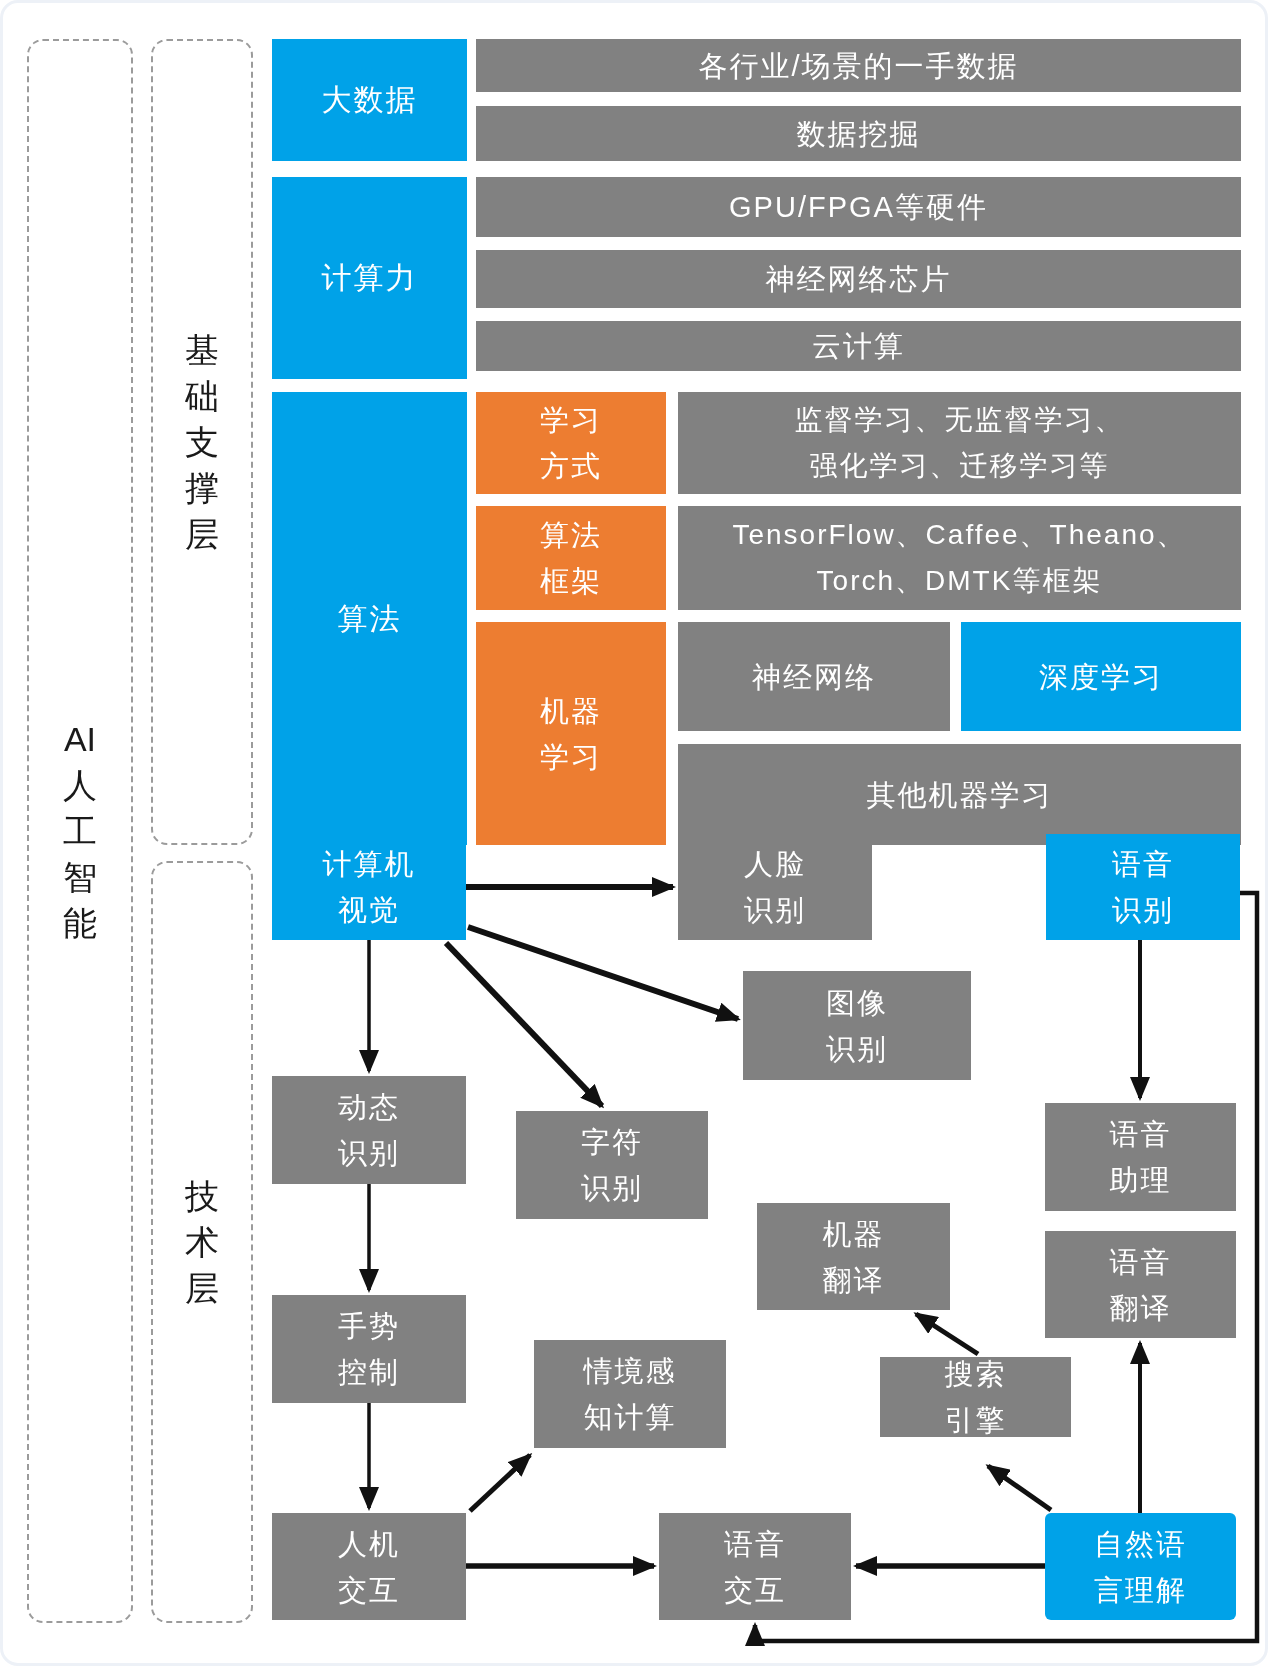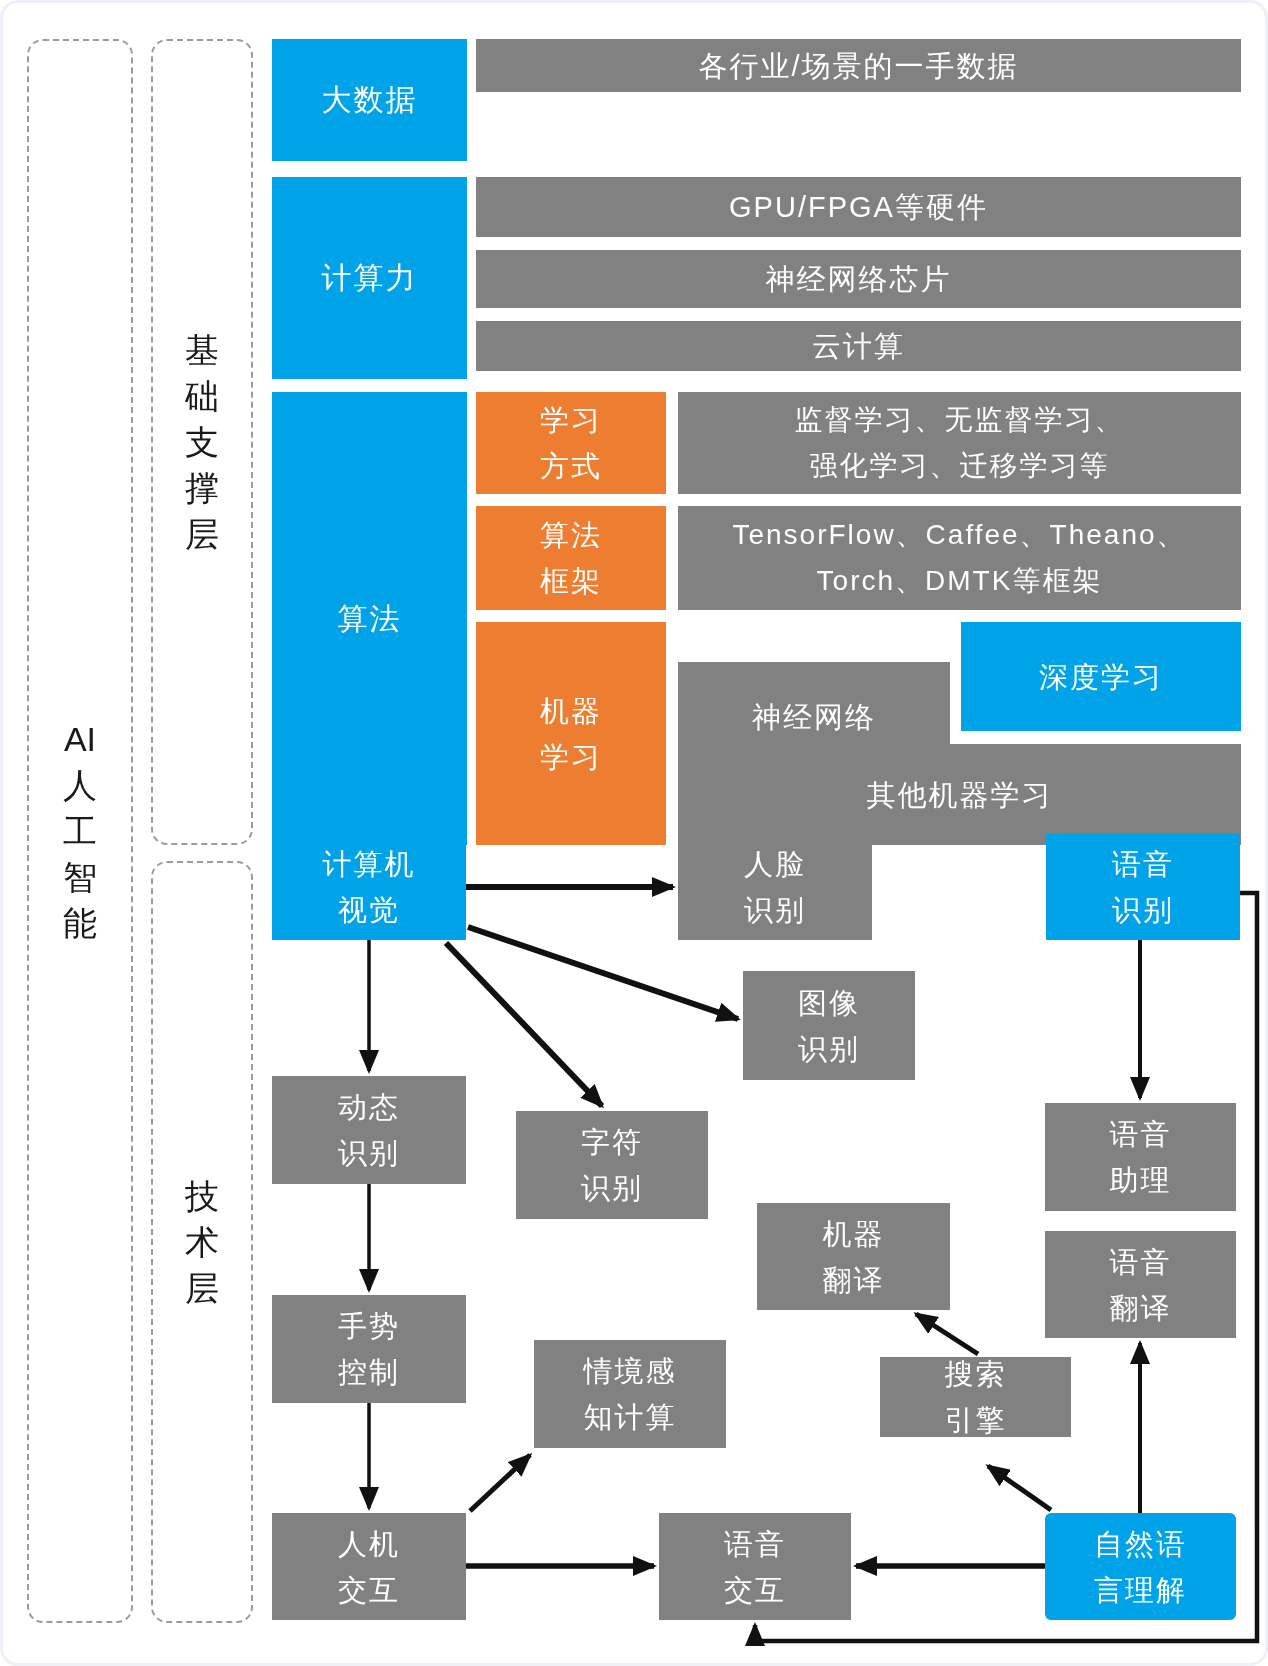--- a/index.html
+++ b/index.html
@@ -71,45 +71,46 @@
       <polyline points="1137,937 1137,1095" fill="none" stroke="#111111" stroke-width="4" marker-end="url(#ah)"></polyline>
       <polyline points="1137,1510 1137,1340" fill="none" stroke="#111111" stroke-width="4" marker-end="url(#ah)"></polyline>
       <polyline points="1048,1507 985,1463" fill="none" stroke="#111111" stroke-width="5" marker-end="url(#ah)"></polyline>
       <polyline points="975,1351 913,1311" fill="none" stroke="#111111" stroke-width="5" marker-end="url(#ah)"></polyline>
       <polyline points="1042,1563 853,1563" fill="none" stroke="#111111" stroke-width="5.5" marker-end="url(#ah)"></polyline>
       <polyline points="1237,890 1254,890 1254,1638 752,1638 752,1622" fill="none" stroke="#111111" stroke-width="4.5" marker-end="url(#ah)"></polyline>
     </svg>
 
 <div class="node blue" style="left: 269px; top: 36px; width: 195px; height: 122px; font-size: 30px;">大数据</div>
     <div class="node gray" style="left: 473px; top: 36px; width: 765px; height: 53px; font-size: 29px;">各行业/场景的一手数据</div>
+    <div class="node gray" style="left: 473px; top: 103px; width: 765px; height: 55px; font-size: 29px;">数据挖掘</div>
     <div class="node blue" style="left: 269px; top: 174px; width: 195px; height: 202px; font-size: 30px;">计算力</div>
     <div class="node gray" style="left: 473px; top: 174px; width: 765px; height: 60px; font-size: 29px;">GPU/FPGA等硬件</div>
     <div class="node gray" style="left: 473px; top: 247px; width: 765px; height: 58px; font-size: 29px;">神经网络芯片</div>
     <div class="node gray" style="left: 473px; top: 318px; width: 765px; height: 50px; font-size: 29px;">云计算</div>
     <div class="node blue" style="left: 269px; top: 389px; width: 195px; height: 453px; font-size: 30px;">算法</div>
     <div class="node orange" style="left: 473px; top: 389px; width: 190px; height: 102px; font-size: 29px;">学习
 方式</div>
     <div class="node gray" style="left: 675px; top: 389px; width: 563px; height: 102px; font-size: 28px;">监督学习、无监督学习、
 强化学习、迁移学习等</div>
     <div class="node orange" style="left: 473px; top: 503px; width: 190px; height: 104px; font-size: 29px;">算法
 框架</div>
     <div class="node gray" style="left: 675px; top: 503px; width: 563px; height: 104px; font-size: 28px;">TensorFlow、Caffee、Theano、
 Torch、DMTK等框架</div>
     <div class="node orange" style="left: 473px; top: 619px; width: 190px; height: 223px; font-size: 29px;">机器
 学习</div>
-    <div class="node gray" style="left: 675px; top: 619px; width: 272px; height: 109px; font-size: 29px; margin-top: 40px;">神经网络</div>
+    <div class="node gray" style="left: 675px; top: 619px; width: 272px; height: 109px; font-size: 29px;">神经网络</div>
     <div class="node blue" style="left: 958px; top: 619px; width: 280px; height: 109px; font-size: 29px;">深度学习</div>
     <div class="node gray" style="left: 675px; top: 741px; width: 563px; height: 101px; font-size: 29px;">其他机器学习</div>
     <div class="node blue" style="left: 269px; top: 831px; width: 194px; height: 106px; font-size: 29px;">计算机
 视觉</div>
     <div class="node gray" style="left: 675px; top: 831px; width: 194px; height: 106px; font-size: 29px;">人脸
 识别</div>
     <div class="node blue" style="left: 1043px; top: 831px; width: 194px; height: 106px; font-size: 29px;">语音
 识别</div>
-    <div class="node gray" style="left: 740px; top: 968px; width: 172px; height: 109px; font-size: 29px;">图像
+    <div class="node gray" style="left: 740px; top: 968px; width: 228px; height: 109px; font-size: 29px;">图像
 识别</div>
     <div class="node gray" style="left: 269px; top: 1073px; width: 194px; height: 108px; font-size: 29px;">动态
 识别</div>
     <div class="node gray" style="left: 513px; top: 1108px; width: 192px; height: 108px; font-size: 29px;">字符
 识别</div>
     <div class="node gray" style="left: 1042px; top: 1100px; width: 191px; height: 108px; font-size: 29px;">语音
 助理</div>
     <div class="node gray" style="left: 754px; top: 1200px; width: 193px; height: 107px; font-size: 29px;">机器
 翻译</div>
     <div class="node gray" style="left: 1042px; top: 1228px; width: 191px; height: 107px; font-size: 29px;">语音

